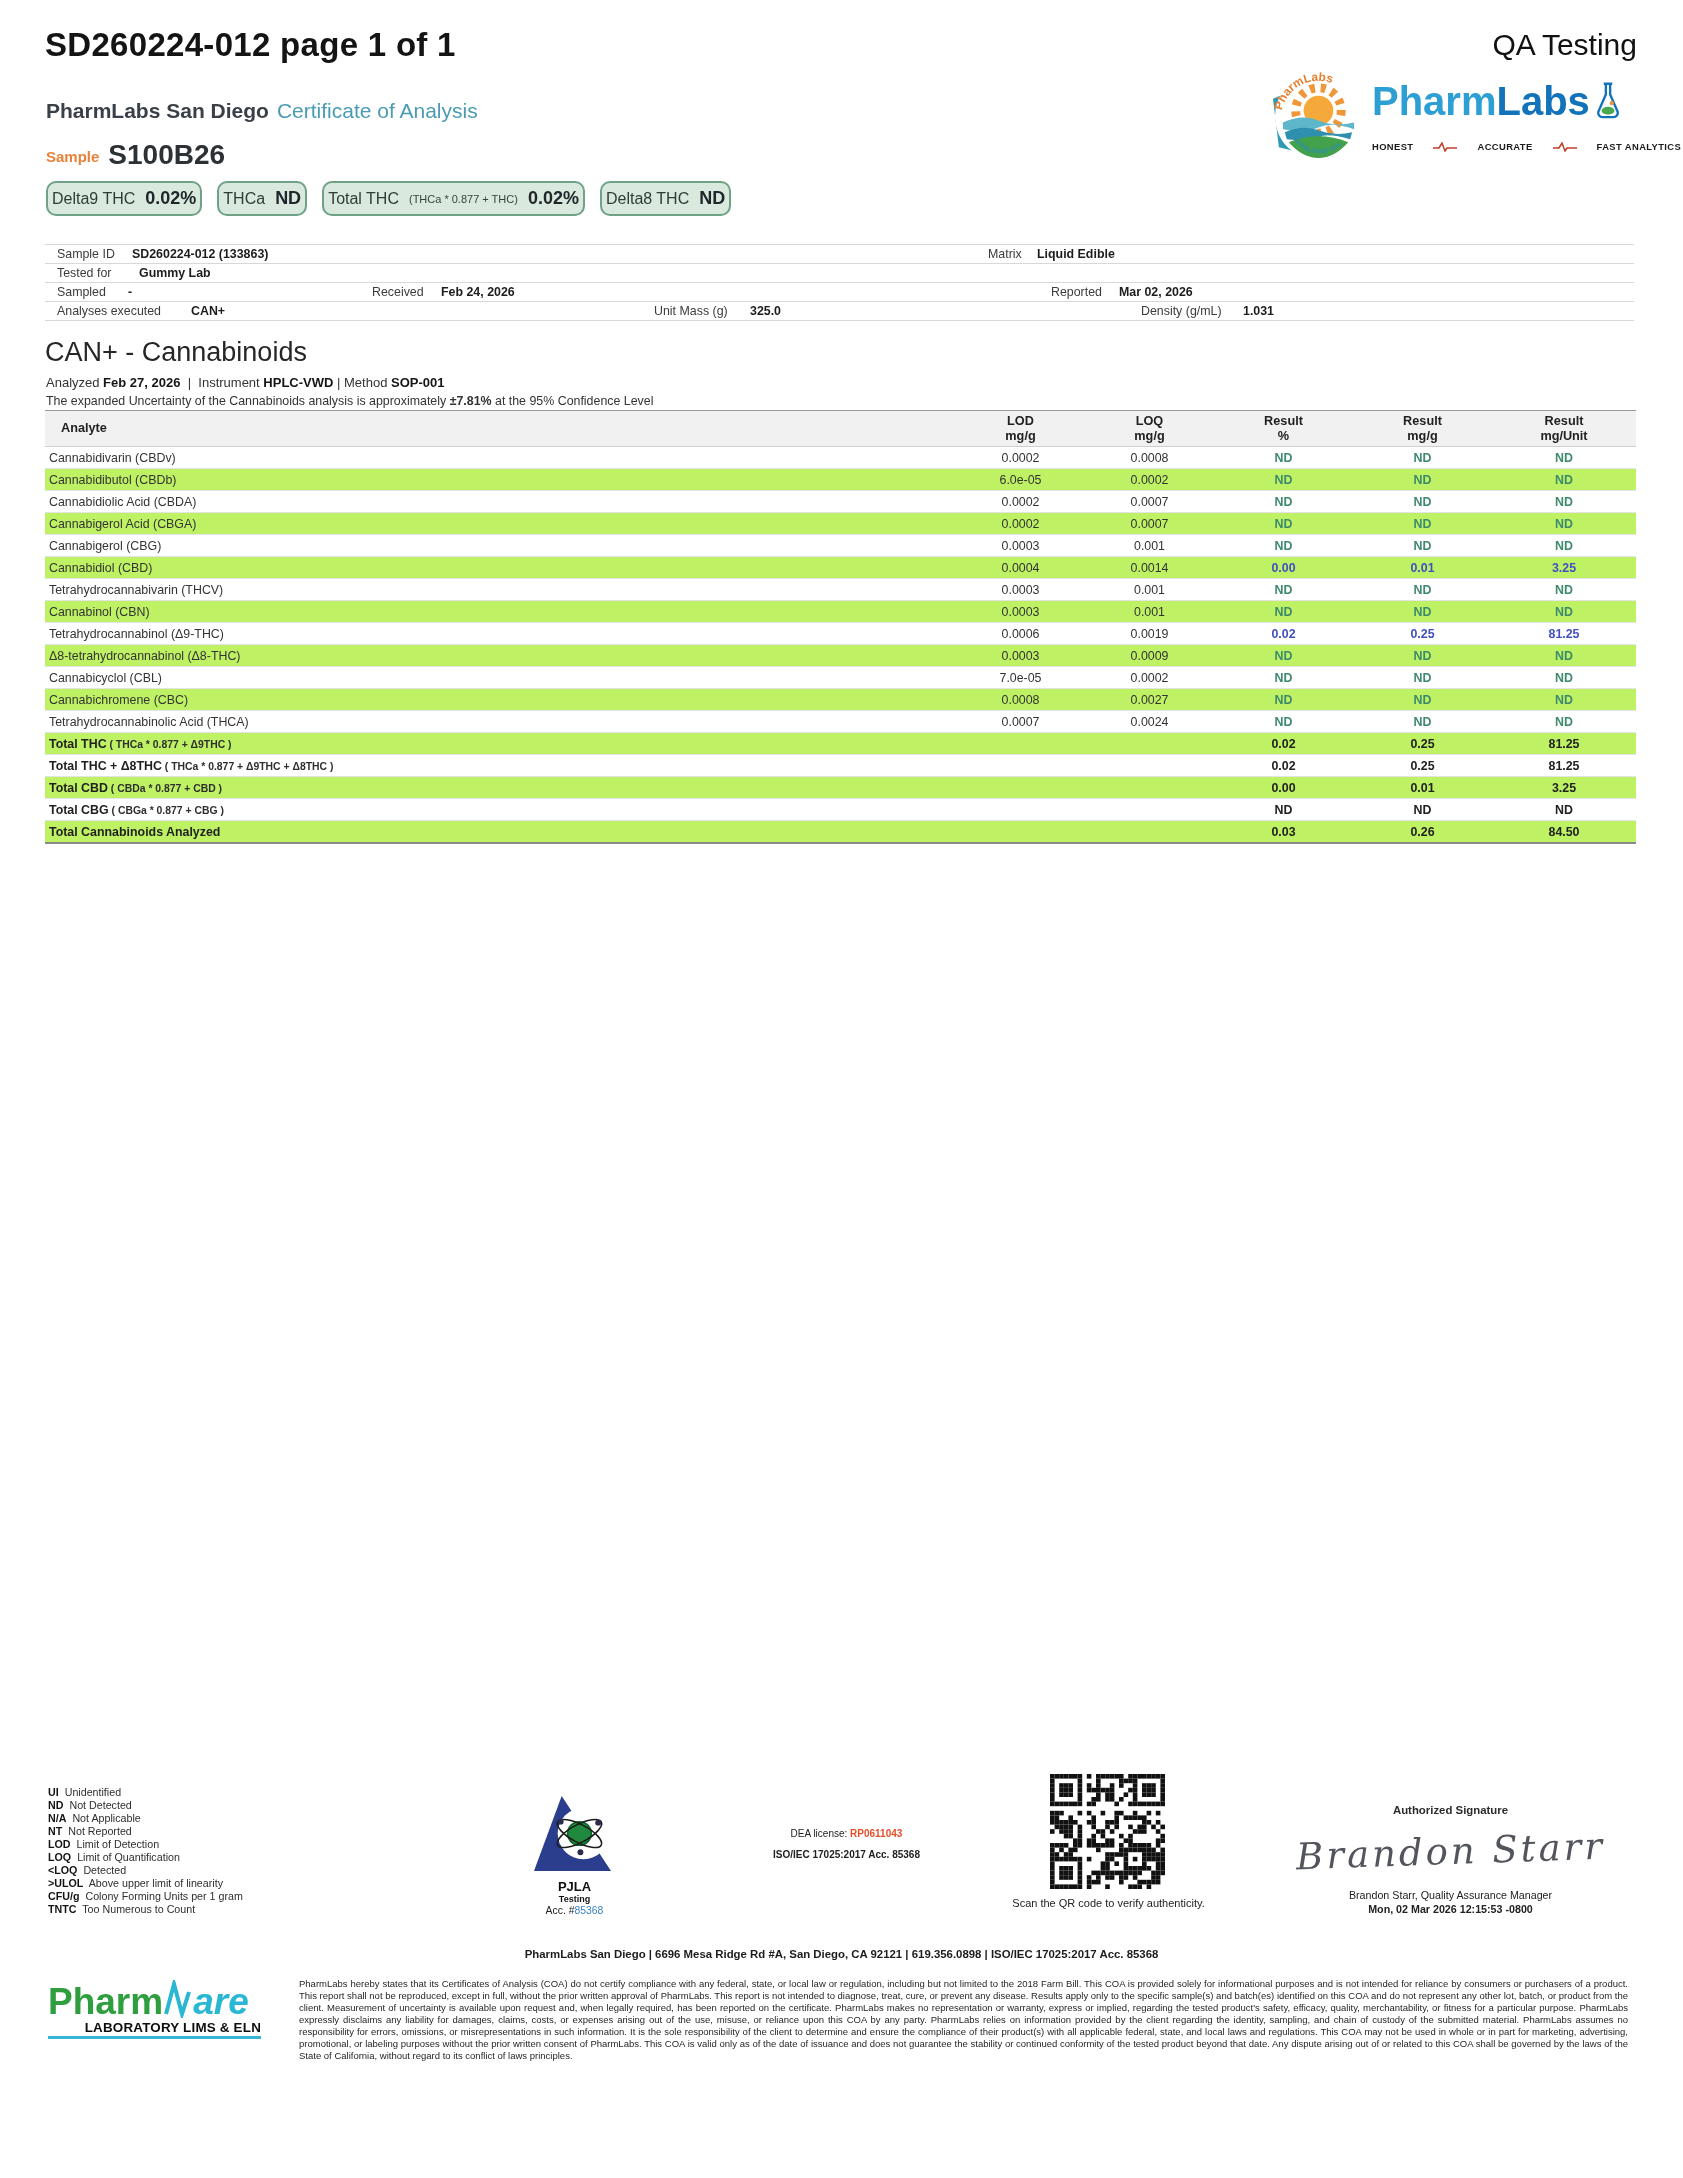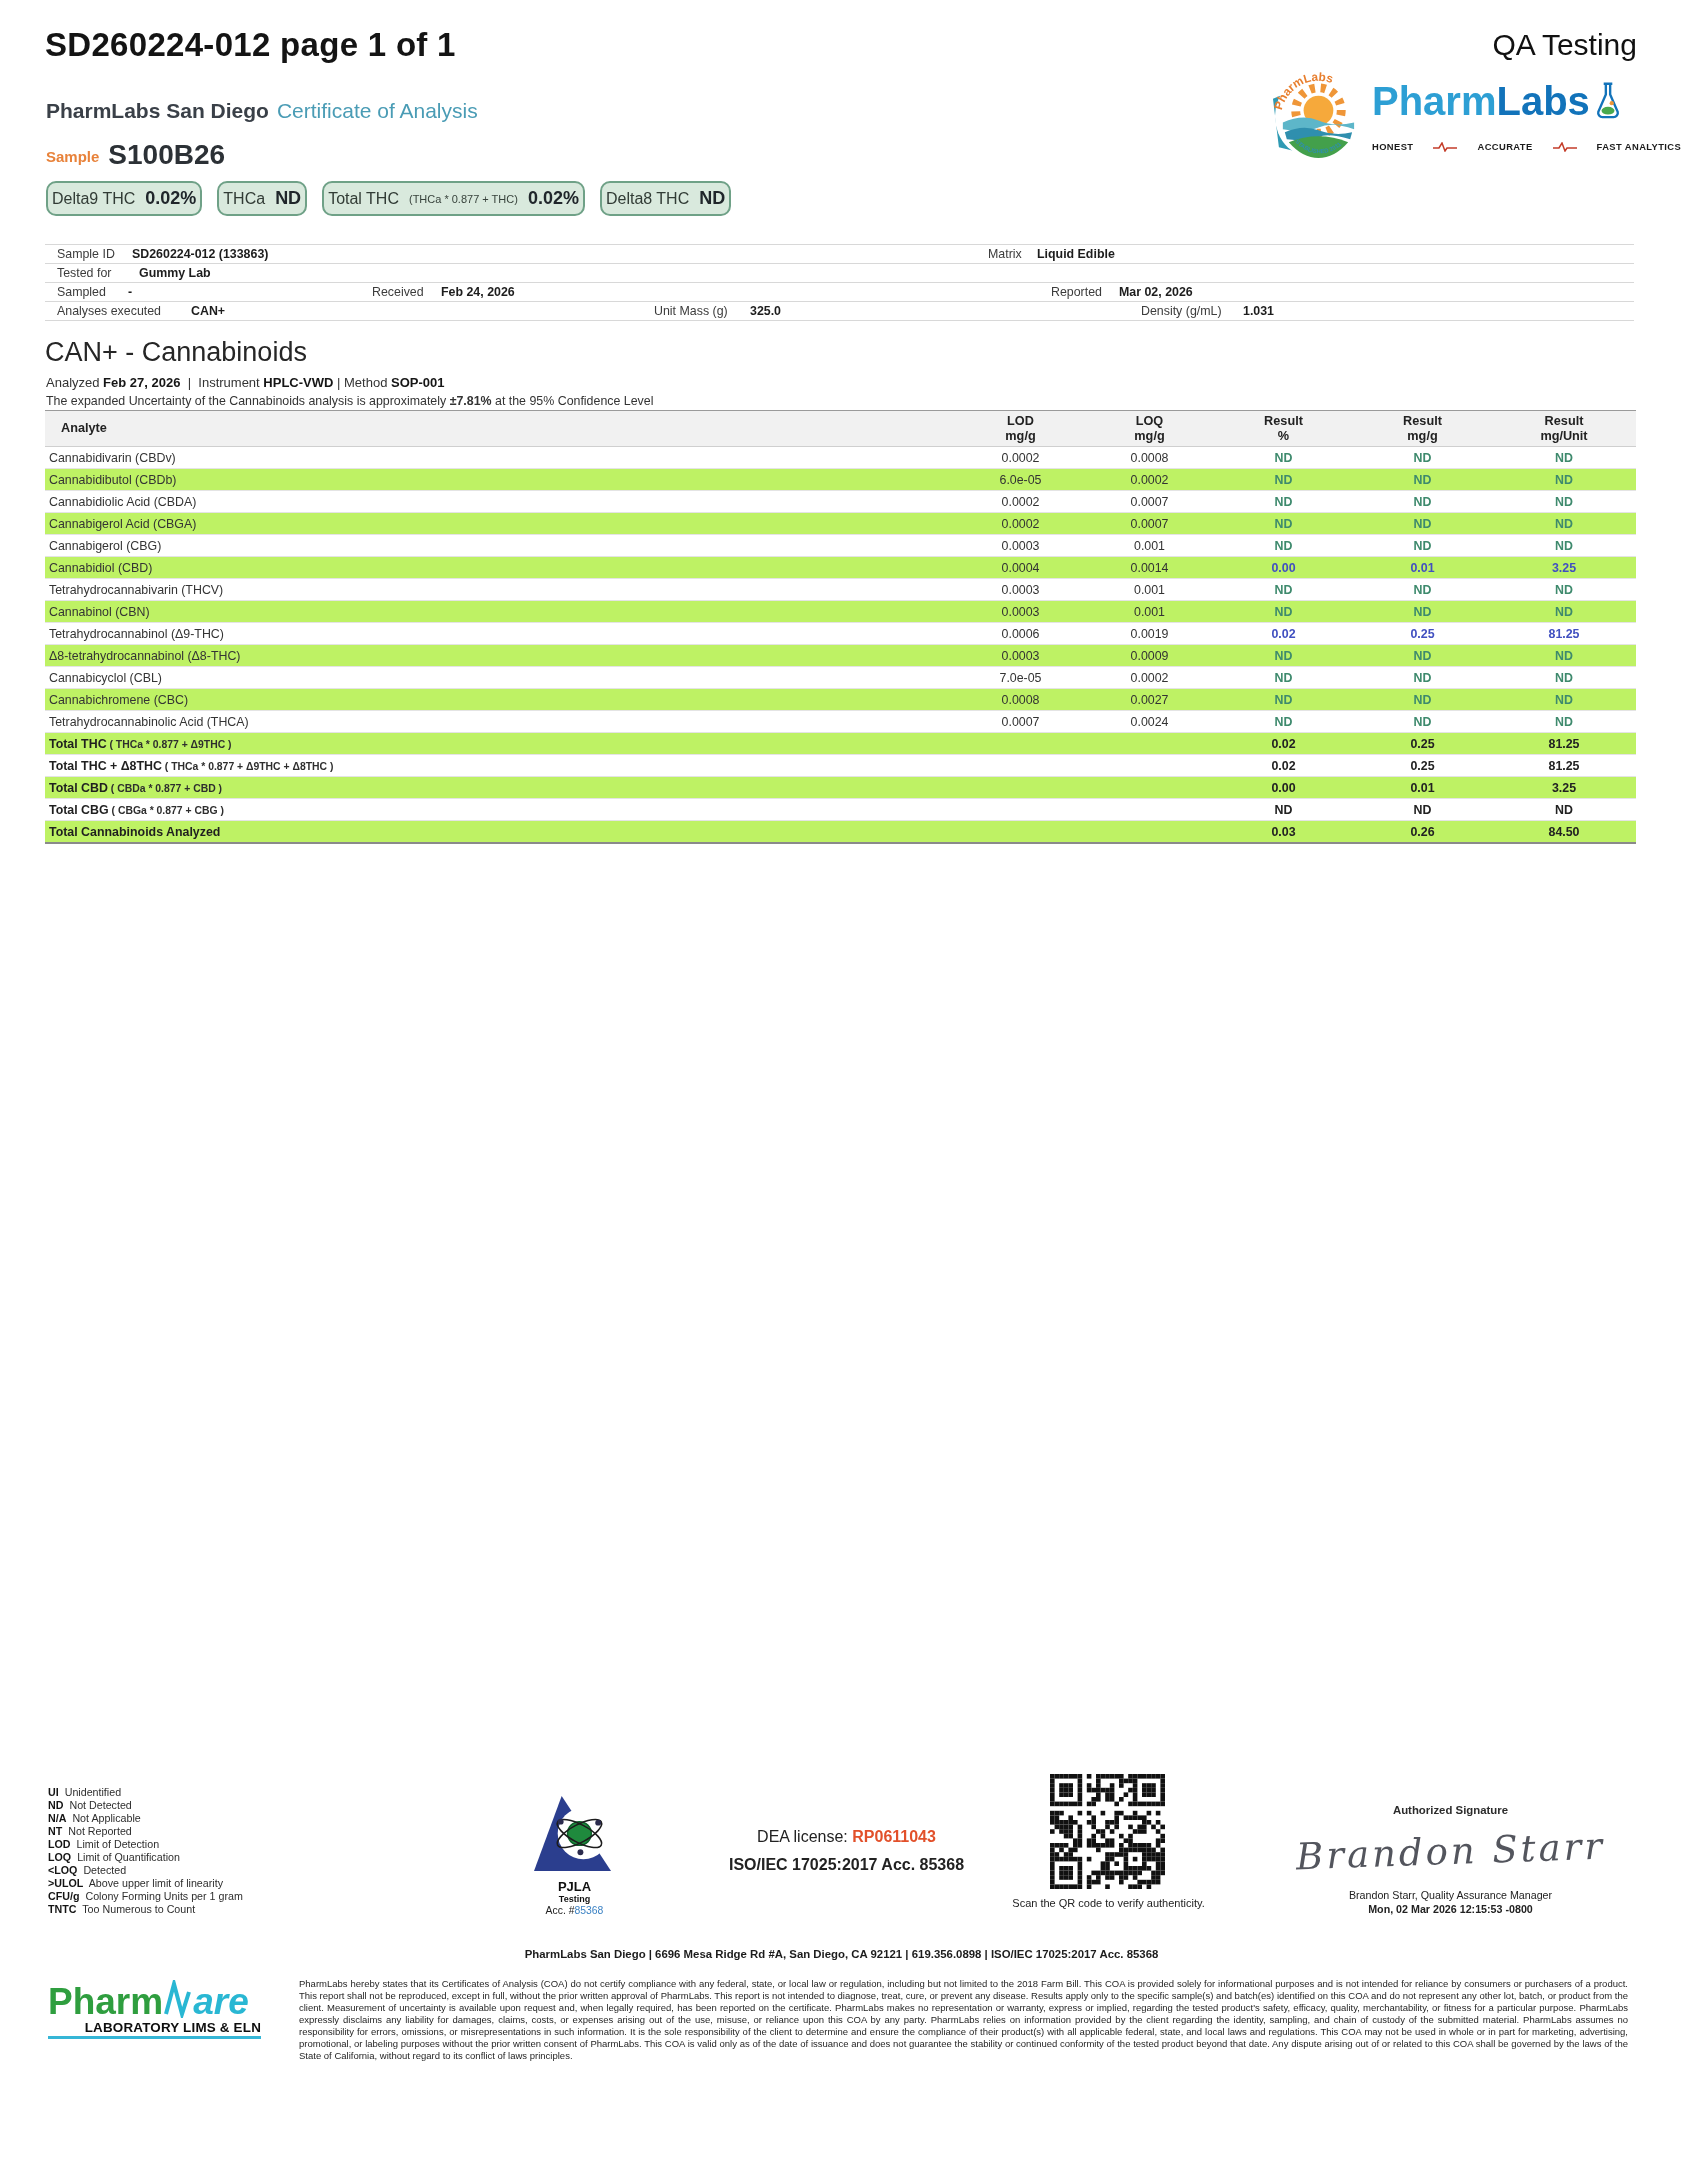--- a/index.html
+++ b/index.html
@@ -69,21 +69,21 @@
   
   .legend{position:absolute;left:48px;top:1786px;font-size:10.7px;line-height:13px;color:#2e2e2e}
   .legend b{color:#141414;margin-right:3px}
 
   .pjla{position:absolute;left:515px;top:1794px;width:119px;text-align:center}
   .pjla-name{font-size:13px;font-weight:800;color:#101010;margin-top:2px}
   .pjla-sub{font-size:9px;font-weight:800;color:#101010}
   .pjla-acc{font-size:10.4px;color:#222;margin-top:1px}
   .pjla-acc i{font-style:normal;color:#3b82c4}
 
-  .dea{position:absolute;left:678px;top:1828px;width:337px;text-align:center;font-size:16px;color:#222}
+  .dea{position:absolute;left:678px;top:1828px;width:337px;text-align:center;font-size:10px;color:#222}
   .dea .l2{margin-top:10px;font-weight:600}
   .dea-val{color:#e2502a;font-weight:700}
 
   .qr{position:absolute;left:1050px;top:1774px}
   .qr-caption{position:absolute;left:975px;top:1897px;width:267px;text-align:center;font-size:11px;color:#222}
 
   .sig{position:absolute;left:1282px;top:1804px;width:337px;text-align:center}
   .sig-title{font-size:11.4px;font-weight:700;color:#2c2c2c}
   .sig-script{font-family:"DejaVu Serif",serif;font-style:italic;font-size:37px;color:#53555d;
               transform:rotate(-2deg);margin-top:14px;letter-spacing:3px;white-space:nowrap}

